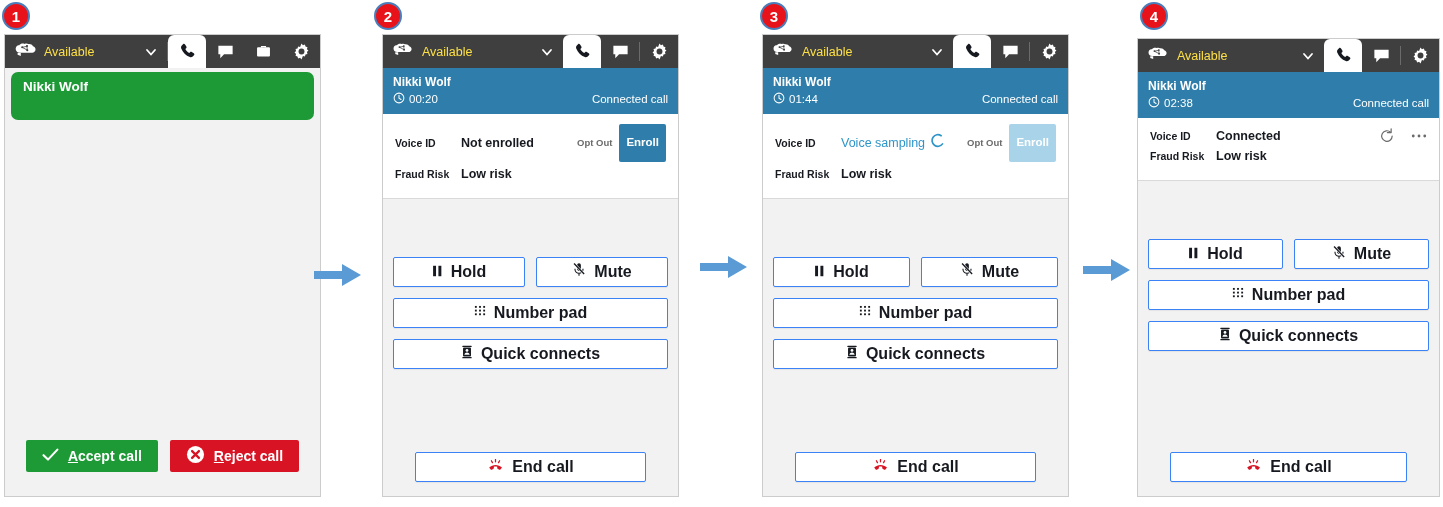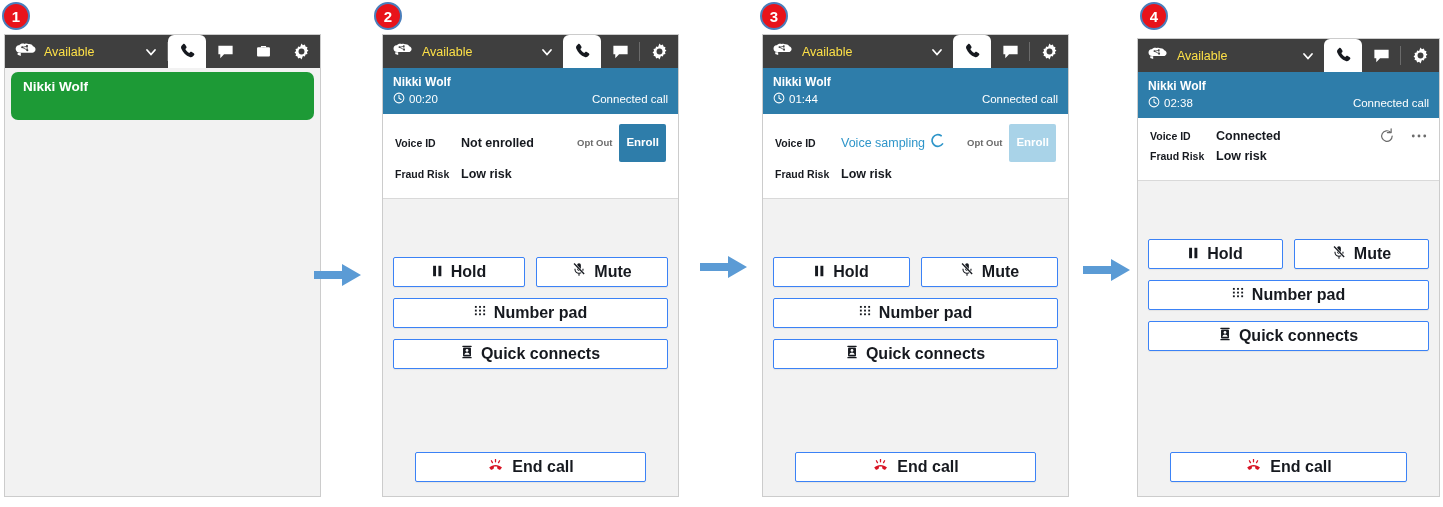--- a/index.html
+++ b/index.html
@@ -262,20 +262,37 @@
       </div>
     </div>
 
     <div class="contact-banner incoming">
       <div class="incoming-inner">
         <div class="incoming-name">Nikki Wolf</div>
       </div>
     </div>
 
     <div class="answer-area">
+      <button class="ans-btn accept">
+        <span>
+          <svg width="17" height="14" viewBox="0 0 17 14">
+              <path d="M1.5 7.2 L6 11.6 L15.4 1.6" stroke="#ffffff" stroke-width="2.1" fill="none" stroke-linecap="round" stroke-linejoin="round"></path>
+            </svg>
+        </span>
+        <span><span class="ak">A</span><span>ccept call</span></span>
+      </button>
+      <button class="ans-btn reject">
+        <span>
+          <svg width="19" height="19" viewBox="0 0 20 20">
+            <circle cx="10" cy="10" r="9" fill="#ffffff"></circle>
+            <path d="M6.4 6.4 L13.6 13.6 M13.6 6.4 L6.4 13.6" stroke="#d81324" stroke-width="2.4" stroke-linecap="round"></path>
+          </svg>
+        </span>
+        <span><span class="ak">R</span><span>eject call</span></span>
+      </button>
     </div>
   </div>
 
   <div class="ccp" style="left:382px; top:34px; width:297px; height:463px;">
 
     <div class="ccp-topbar">
       <div class="status-area">
         <span class="connect-logo">
           <svg width="20" height="16" viewBox="0 0 22 17">
             <path d="M5.2 2.2c1.2-1.6 3.6-2.2 5.6-1.3 1.1-.6 2.5-.5 3.5.2 1.9-.4 3.9.5 4.7 2.2 1.6.4 2.7 1.9 2.5 3.5-.2 1.6-1.6 2.9-3.3 2.9H5.6c-2 0-3.7-1.5-3.9-3.4-.2-1.8.9-3.5 2.6-4 .2-.03.6-.1.9-.1z" fill="#ffffff"></path>

